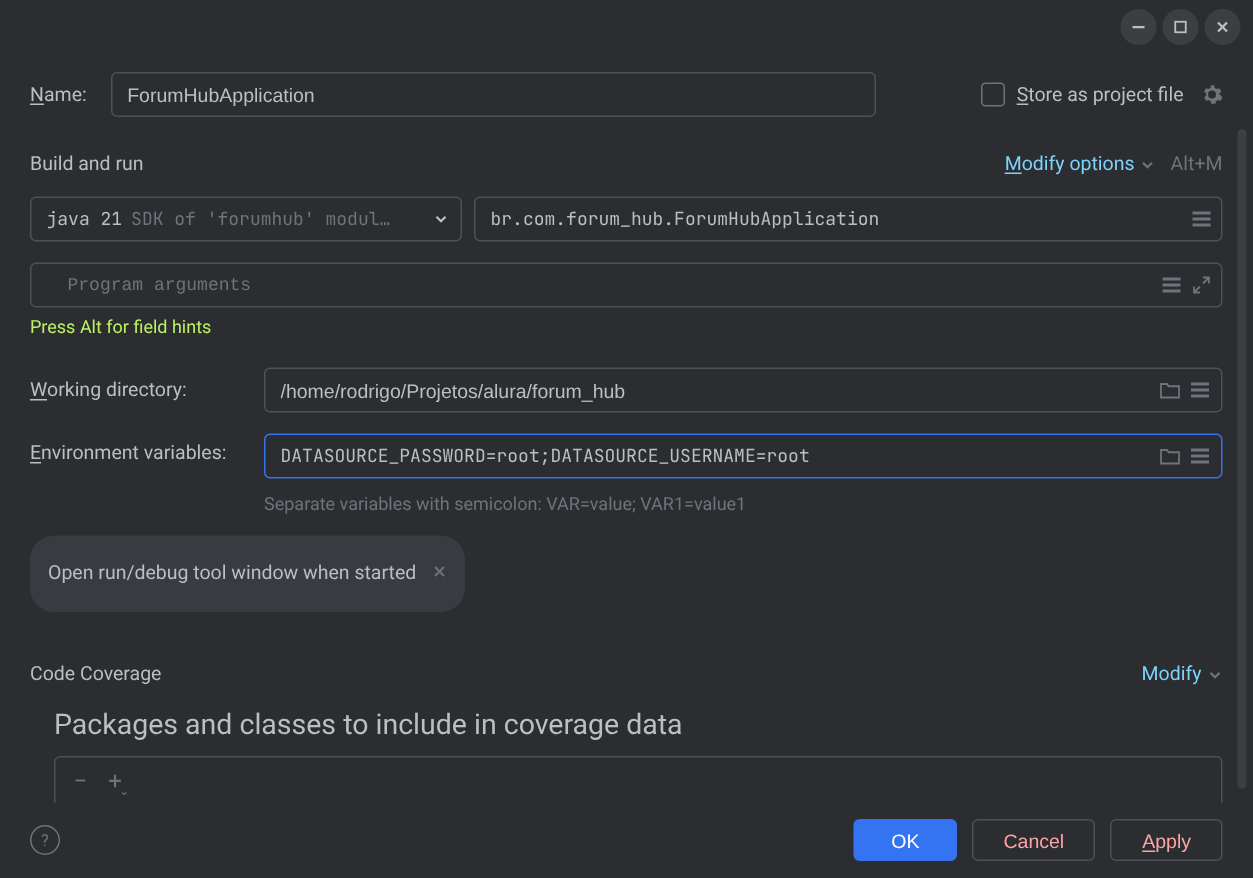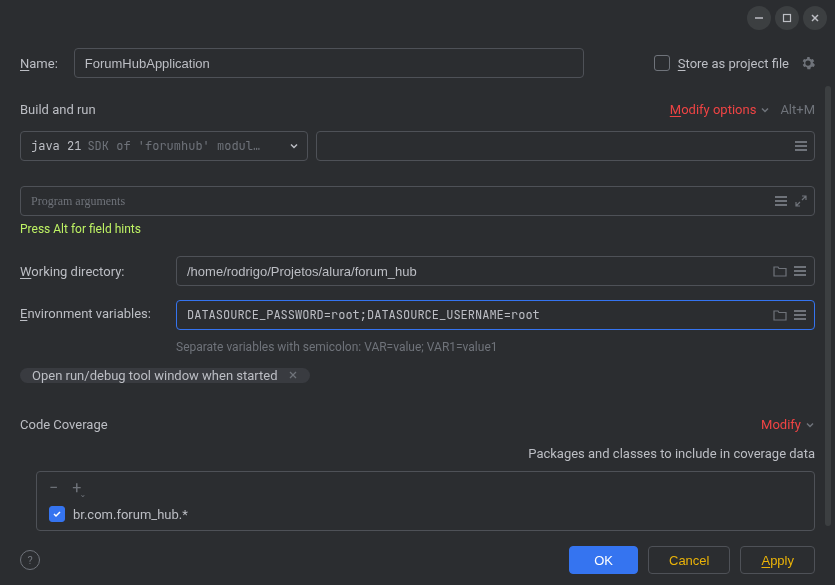--- a/index.html
+++ b/index.html
@@ -108,30 +108,30 @@
       margin-left: 4px;
     }
     .section-header {
       display: flex;
       align-items: center;
       justify-content: space-between;
       margin-bottom: 14px;
     }
     .section-title { color: #bcbec4; }
     .modify-link {
-      color: #ef4444;
+      color: #7dd3fc;
       cursor: pointer;
       display: flex;
       align-items: center;
       gap: 4px;
       text-align: center;
     }
     .modify-link u { text-decoration: underline; text-underline-offset: 2px; }
     .shortcut { color: #6f737a; margin-left: 10px; }
-    .jdk-row { display: flex; gap: 8px; margin-bottom: 25px; }
+    .jdk-row { display: flex; gap: 8px; margin-bottom: 14px; }
     .jdk-select {
       background: #2b2d30;
       border: 1px solid #4e5157;
       border-radius: 4px;
       padding: 6px 10px;
       height: 30px;
       width: 288px;
       display: flex;
       align-items: center;
       font-family: "JetBrains Mono", Consolas, monospace;
@@ -165,23 +165,23 @@
       display: flex;
       gap: 6px;
       color: #6f737a;
     }
     .input-icon-right svg { width: 14px; height: 14px; }
     .args-input {
       width: 100%;
       background: #2b2d30;
       border: 1px solid #4e5157;
       border-radius: 4px;
-      padding: 6px 10px;
+      padding: 6px 24px;
       height: 30px;
-      font-family: Liberation Serif, serif;
+      font-family: Liberation Mono, monospace;
       font-size: 12px;
       color: #6f737a;
       display: flex;
       align-items: center;
       position: relative;
       margin-bottom: 6px;
     }
     .hint-text {
       color: #bef264;
       font-size: 12px;
@@ -213,21 +213,21 @@
       color: #6f737a;
       font-size: 12px;
       margin-top: 10px;
     }
     .chip {
       display: inline-flex;
       align-items: center;
       gap: 10px;
       background: #393b40;
       border-radius: 16px;
-      padding: 0 12px;
+      padding: 18px 12px;
       color: #bcbec4;
       margin-bottom: 24px;
     }
     .chip-close {
       color: #6f737a;
       cursor: pointer;
     }
     .coverage-section { margin-top: 10px; }
     .coverage-box {
       border: 1px solid #4e5157;
@@ -275,33 +275,33 @@
       margin-left: auto;
       display: flex;
       gap: 10px;
     }
     .btn {
       height: 28px;
       padding: 0 20px;
       border-radius: 4px;
       border: 1px solid #4e5157;
       background: #2b2d30;
-      color: #eab308;
+      color: #fca5a5;
       cursor: pointer;
       font-size: 13px;
     }
     .btn.primary {
       background: #3574f0;
       border-color: #3574f0;
       color: #fff;
       padding: 0 24px;
     }
     .btn u { text-decoration: underline; text-underline-offset: 2px; }
     .mono { font-family: "JetBrains Mono", Consolas, monospace; font-size: 12px; }
-    .subtext { color: #bcbec4; font-size: 13px; margin-left: 16px; margin-bottom: 8px; text-align: right;}
+    .subtext { color: #bcbec4; font-size: 19px; margin-left: 16px; margin-bottom: 8px;}
   </style>
 </head>
 <body>
 
 <div class="titlebar">
   <div class="window-controls">
     <div class="window-control">
       <svg viewBox="0 0 12 12">
           <line x1="2" y1="6" x2="10" y2="6" stroke="currentColor" stroke-width="1.5"></line>
         </svg>
@@ -349,20 +349,21 @@
 
   <div class="jdk-row">
     <div class="jdk-select">
       <span class="ver">java 21</span>
       <span class="desc">SDK of 'forumhub' modul…</span>
       <svg class="chevron-down" width="10" height="10" viewBox="0 0 10 10">
           <path d="M2 3.5L5 6.5L8 3.5" stroke="currentColor" stroke-width="1.5" fill="none"></path>
         </svg>
     </div>
     <div class="class-input">
+      <span>br.com.forum_hub.ForumHubApplication</span>
       <div class="input-icon-right">
         <svg viewBox="0 0 14 14">
             <rect x="1" y="2" width="12" height="2" fill="currentColor"></rect>
             <rect x="1" y="6" width="12" height="2" fill="currentColor"></rect>
             <rect x="1" y="10" width="12" height="2" fill="currentColor"></rect>
           </svg>
       </div>
     </div>
   </div>
 

